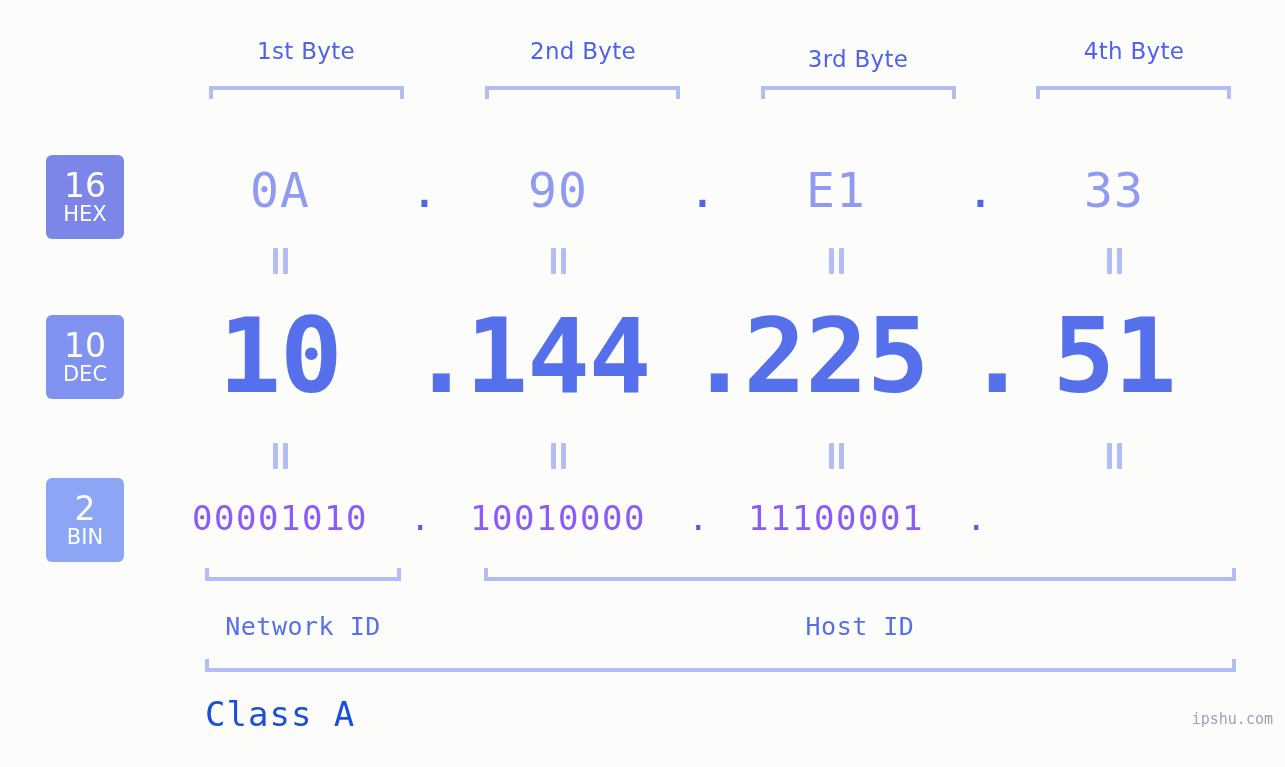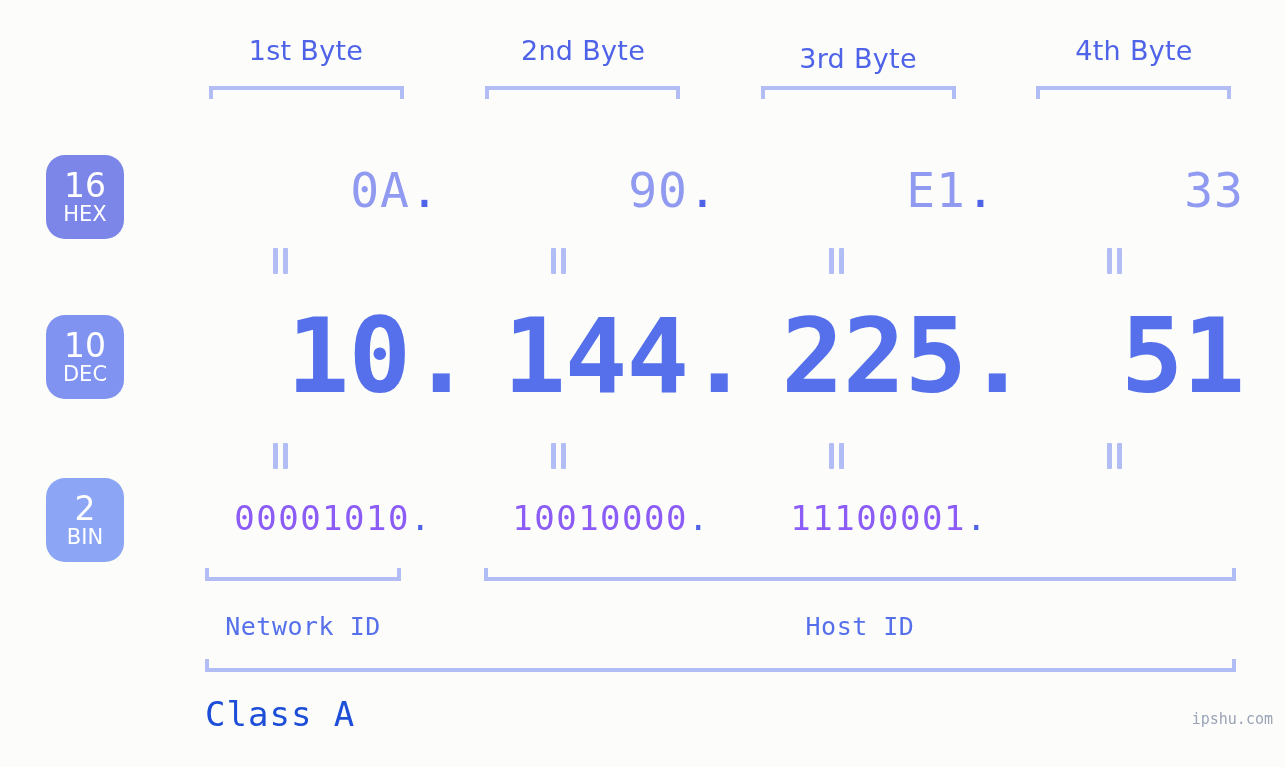--- a/index.html
+++ b/index.html
@@ -21,21 +21,21 @@
     width: 1285px;
     height: 767px;
   }
 
   
   .byte-head {
     position: absolute;
     text-align: center;
     color: #4f63e8;
     font-family: "DejaVu Sans", sans-serif;
-    font-size: 27px;
+    font-size: 23px;
     line-height: 30px;
     letter-spacing: 0.3px;
     white-space: nowrap;
   }
 
   
   
   .brk-down {
     position: absolute;
     border-top: 4px solid #b3bdf5;
@@ -53,21 +53,21 @@
     height: 13px;
     box-sizing: border-box;
   }
 
   
   .badge {
     position: absolute;
     left: 46px;
     width: 78px;
     height: 84px;
-    border-radius: 19px;
+    border-radius: 6px;
     color: #ffffff;
     display: flex;
     flex-direction: column;
     align-items: center;
     justify-content: center;
     font-family: "DejaVu Sans", sans-serif;
   }
   .badge .num {
     font-size: 33px;
     line-height: 33px;
@@ -87,21 +87,21 @@
 
   
   .valrow {
     position: absolute;
     left: 150px;
     width: 1135px;
     display: flex;
     align-items: center;
   }
   .cell {
-    text-align: right;
+    text-align: center;
     white-space: nowrap;
   }
   .dot {
     text-align: center;
     white-space: nowrap;
   }
 
   
   #row-hex { top: 148px; height: 84px; }
   #row-hex .cell {

